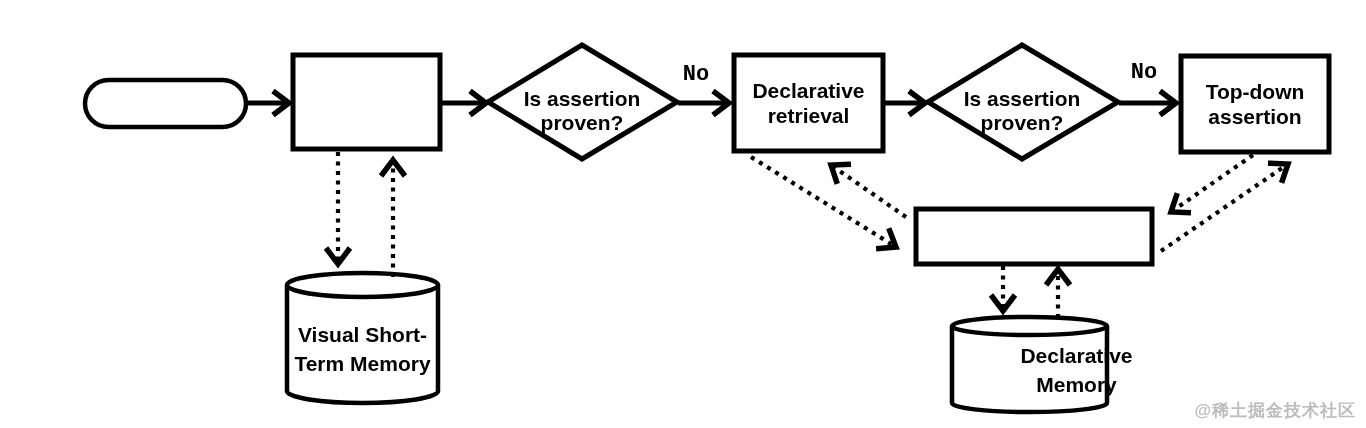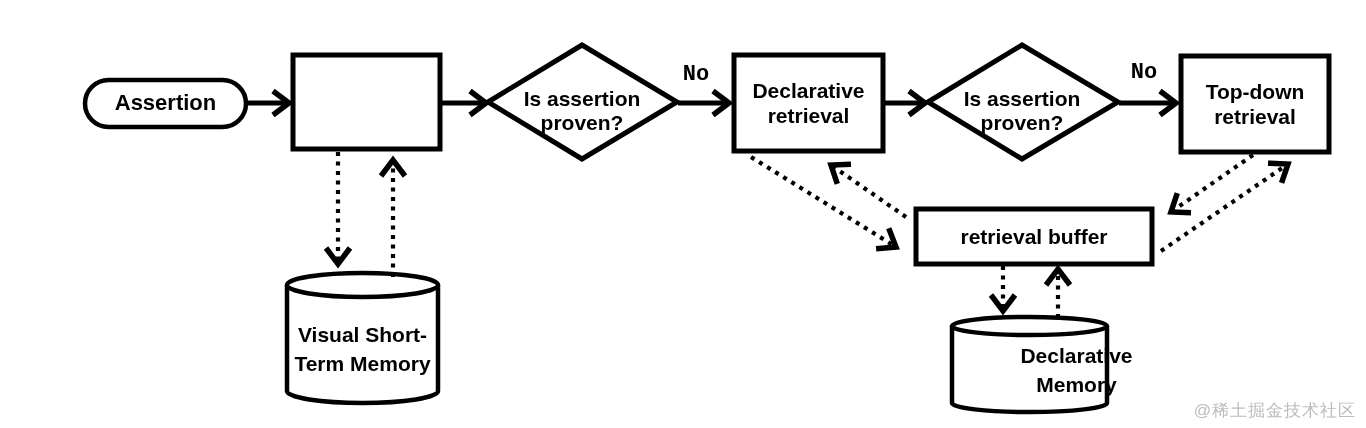--- a/index.html
+++ b/index.html
@@ -31,21 +31,21 @@
   }
   .lbl.terminator { font-size: 22px; }
   .lbl.decision   { line-height: 1.15; }
   .lbl.datastore  { line-height: 1.38; }
   .lbl.edge-no    { font-size: 22px; font-family: Liberation Mono, monospace; }
   .watermark {
     position: absolute;
     top: 399px;
     right: 10px;
     font-size: 17px;
-    font-weight: normal;
+    font-weight: bold;
     color: #bcbcbc;
     letter-spacing: 1px;
     pointer-events: none;
   }
 </style>
 </head>
 <body>
 
 <div class="stage">
 
@@ -88,32 +88,30 @@
     <line x1="751" y1="157" x2="896" y2="247" stroke="#000000" stroke-width="4.2" stroke-dasharray="4 5.5" marker-end="url(#chev)"></line>
     <line x1="906" y1="217" x2="831" y2="165" stroke="#000000" stroke-width="4.2" stroke-dasharray="4 5.5" marker-end="url(#chev)"></line>
 
     <line x1="1253" y1="155" x2="1171" y2="212" stroke="#000000" stroke-width="4.2" stroke-dasharray="4 5.5" marker-end="url(#chev)"></line>
     <line x1="1161" y1="251" x2="1288" y2="164" stroke="#000000" stroke-width="4.2" stroke-dasharray="4 5.5" marker-end="url(#chev)"></line>
 
     <line x1="1003" y1="266" x2="1003" y2="311" stroke="#000000" stroke-width="4.2" stroke-dasharray="4 5.5" marker-end="url(#chev)"></line>
     <line x1="1058" y1="318" x2="1058" y2="269" stroke="#000000" stroke-width="4.2" stroke-dasharray="4 5.5" marker-end="url(#chev)"></line>
   </svg>
 
-  <div class="lbl terminator" style="left:85px; top:80px; width:161px; height:47px;">Assertion</div>
 
 
   <div class="lbl decision" style="left:507px; top:84px; width:150px; height:54px;">Is assertion proven?</div>
 
   <div class="lbl" style="left:734px; top:55px; width:149px; height:96px;">Declarative retrieval</div>
 
   <div class="lbl decision" style="left:947px; top:84px; width:150px; height:54px;">Is assertion proven?</div>
 
-  <div class="lbl" style="left:1181px; top:56px; width:148px; height:96px;">Top-down retrieval</div>
+  <div class="lbl" style="left:1181px; top:56px; width:148px; height:96px;">Top-down assertion</div>
 
-  <div class="lbl" style="left:916px; top:209px; width:236px; height:55px;">retrieval buffer</div>
 
   <div class="lbl datastore" style="left:288px; top:305px; width:149px; height:90px;">Visual Short-Term Memory</div>
 
   <div class="lbl datastore" style="left:954px; top:341px; width:151px; height:60px;padding-left:47px;">Declarative Memory</div>
 
   <div class="lbl edge-no" style="left:672px; top:62px; width:48px; height:26px;">No</div>
 
   <div class="lbl edge-no" style="left:1120px; top:60px; width:48px; height:26px;">No</div>
 
   <div class="watermark">@稀土掘金技术社区</div>

